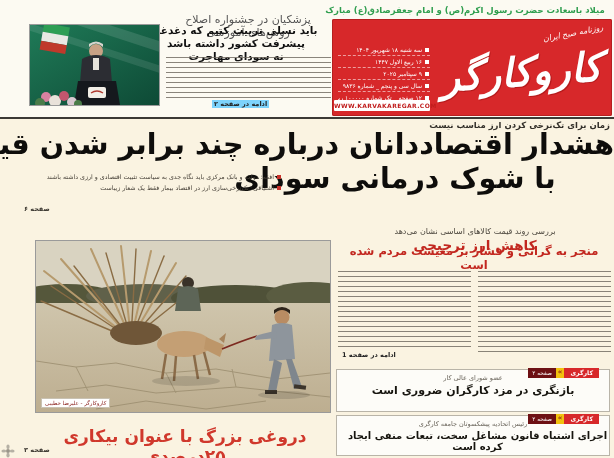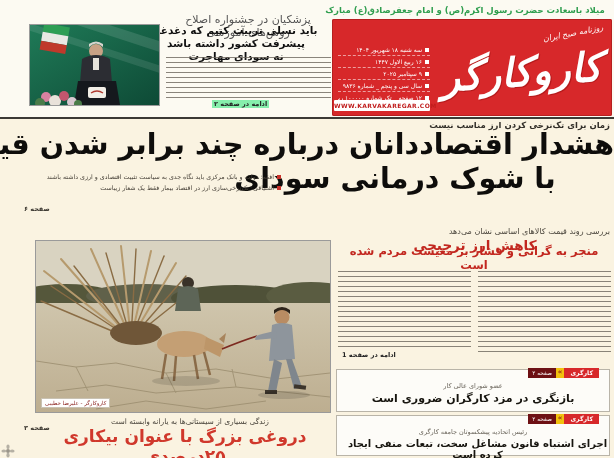--- a/index.html
+++ b/index.html
@@ -32,60 +32,60 @@
     color:#c01d1d;font-size:6px;font-weight:bold;text-align:center;line-height:11px;
     letter-spacing:.4px;direction:ltr;}
   
   #tl-photo{left:29px;top:24px;width:131px;height:82px;border:1px solid #9a9a9a;}
   #tl-kicker{left:165px;top:13px;width:166px;text-align:center;font-size:11px;color:#555;}
   #tl-head{left:140px;top:24px;width:192px;text-align:center;font-size:10.5px;font-weight:bold;
     color:#111;line-height:13px;}
   .greek{background-image:repeating-linear-gradient(to bottom,#6d675d 0,#6d675d 1.2px,
     transparent 1.2px,transparent 5px);opacity:.8;}
   #tl-body{left:166px;top:57px;width:165px;height:41px;}
-  #tl-cont{left:212px;top:100px;font-size:6.5px;font-weight:bold;color:#222;background:#86efac;padding:0 2px;}
+  #tl-cont{left:212px;top:100px;font-size:6.5px;font-weight:bold;color:#222;background:#7dd3fc;padding:0 2px;}
   
   #rule{left:0px;top:117px;width:614px;height:2px;background:#3c3a36;}
   
   #lead-kicker{left:340px;top:120px;width:270px;text-align:right;font-size:8.5px;font-weight:bold;color:#33302a;}
   #lead-l1{left:96px;top:128px;width:518px;text-align:center;font-size:28.5px;font-weight:800;
     color:#0e0d0b;white-space:nowrap;letter-spacing:-.5px;}
   #lead-l2{left:230px;top:162px;width:330px;text-align:center;font-size:28.5px;font-weight:800;
     color:#0e0d0b;white-space:nowrap;letter-spacing:-.5px;}
   .bullet-line{position:absolute;font-size:6.3px;color:#453f36;white-space:nowrap;text-align:right;}
   .bullet-line .rsq{display:inline-block;width:4px;height:4px;background:#c8322b;margin-left:3px;}
   #blt1{right:333px;top:173px;}
   #blt2{right:333px;top:184px;}
   .pageref{font-size:6.5px;font-weight:bold;color:#3a362f;}
   #ref6{left:24px;top:205px;}
   
-  #eco-kicker{left:380px;top:227px;width:230px;font-size:8px;color:#4a453c;}
+  #eco-kicker{left:360px;top:227px;width:230px;text-align:center;font-size:8px;color:#4a453c;}
   #eco-h1{left:360px;top:237px;width:230px;text-align:center;font-size:13.5px;font-weight:bold;color:#c2271f;}
   #eco-h2{left:336px;top:244px;width:276px;text-align:center;font-size:11.5px;font-weight:bold;color:#c2271f;}
   #eco-col-r{left:478px;top:271px;width:133px;height:85px;}
   #eco-col-l{left:338px;top:271px;width:133px;height:78px;}
   #eco-cont{left:340px;top:351px;font-size:6.5px;font-weight:bold;color:#222;background:#faf3e1;padding:0 2px;}
   
   #photo2{left:35px;top:240px;width:296px;height:173px;border:1px solid #9a9a9a;background:#cdc2a8;}
   #credit{left:41px;top:398px;background:#fff;border:1px solid #c9c2b2;color:#8c2420;
     font-size:5.5px;line-height:8px;padding:0 3px;}
   
   #pl-caption{left:60px;top:417px;width:260px;text-align:center;font-size:7.5px;color:#4a453c;}
   #pl-head{left:40px;top:426px;width:290px;text-align:center;font-size:17px;font-weight:800;color:#d0382c;}
-  #ref3{left:16px;top:424px;padding-left:8px;}
+  #ref3{left:16px;top:446px;padding-left:8px;}
   #corner{left:1px;top:443px;}
   
   .lbox{position:absolute;left:336px;width:274px;background:#fdfcf8;border:1px solid #b9b4a8;}
   #lbox1{top:369px;height:43px;}
   #lbox2{top:415px;height:41px;}
   .tag{position:absolute;top:-2px;right:10px;display:flex;height:10px;direction:ltr;}
   .tag-page{background:#6d1013;color:#fff;font-size:5.8px;line-height:10px;padding:0 4px;}
   .tag-chev{background:#f2c10e;color:#8c1b16;font-size:7px;line-height:9px;padding:0 2px;font-weight:bold;}
   .tag-main{background:#d7282a;color:#fff;font-size:6.2px;line-height:10px;padding:0 6px;font-weight:bold;}
-  .lbox .kick{margin-top:12px;text-align:center;font-size:6.5px;color:#6b665c;}
+  .lbox .kick{margin-top:4px;text-align:center;font-size:6.5px;color:#6b665c;}
   .lbox .head{text-align:center;font-weight:bold;color:#17150f;}
   #lbox1 .head{font-size:11px;margin-top:2px;}
   #lbox2 .head{font-size:10px;margin-top:2px;padding-left:9px;}
 </style>
 </head>
 <body>
 
 <div id="page">
 
   <div class="abs" id="topband"></div>
@@ -235,21 +235,20 @@
         <path d="M238 118 L232 150 L240 151 L246 122 z" fill="#7f868d"></path>
         <path d="M250 118 L258 148 L266 146 L256 118 z" fill="#7f868d"></path>
         <rect x="229" y="149" width="12" height="4" fill="#3c352c"></rect>
         <rect x="258" y="144" width="12" height="4" fill="#3c352c" transform="rotate(8 264 146)"></rect>
         <ellipse cx="248" cy="154" rx="26" ry="4" fill="#000" opacity=".12"></ellipse>
       </g>
     </svg>
   </div>
   <div class="abs" id="credit">کاروکارگر - علیرضا خطیبی</div>
 
-  <div class="abs" id="pl-caption">زندگی بسیاری از سیستانی‌ها به یارانه وابسته است</div>
   <div class="abs" id="pl-head">دروغی بزرگ با عنوان بیکاری ۲۵درصدی</div>
   <div class="abs pageref" id="ref3">صفحه ۳</div>
   <div class="abs" id="corner">
     <svg width="14" height="14" viewBox="0 0 14 14">
       <circle cx="7" cy="7" r="2" fill="#9a958a"></circle>
       <ellipse cx="7" cy="2.8" rx="1.6" ry="2.4" fill="#b5b0a4"></ellipse>
       <ellipse cx="7" cy="11.2" rx="1.6" ry="2.4" fill="#b5b0a4"></ellipse>
       <ellipse cx="2.8" cy="7" rx="2.4" ry="1.6" fill="#b5b0a4"></ellipse>
       <ellipse cx="11.2" cy="7" rx="2.4" ry="1.6" fill="#b5b0a4"></ellipse>
     </svg>

